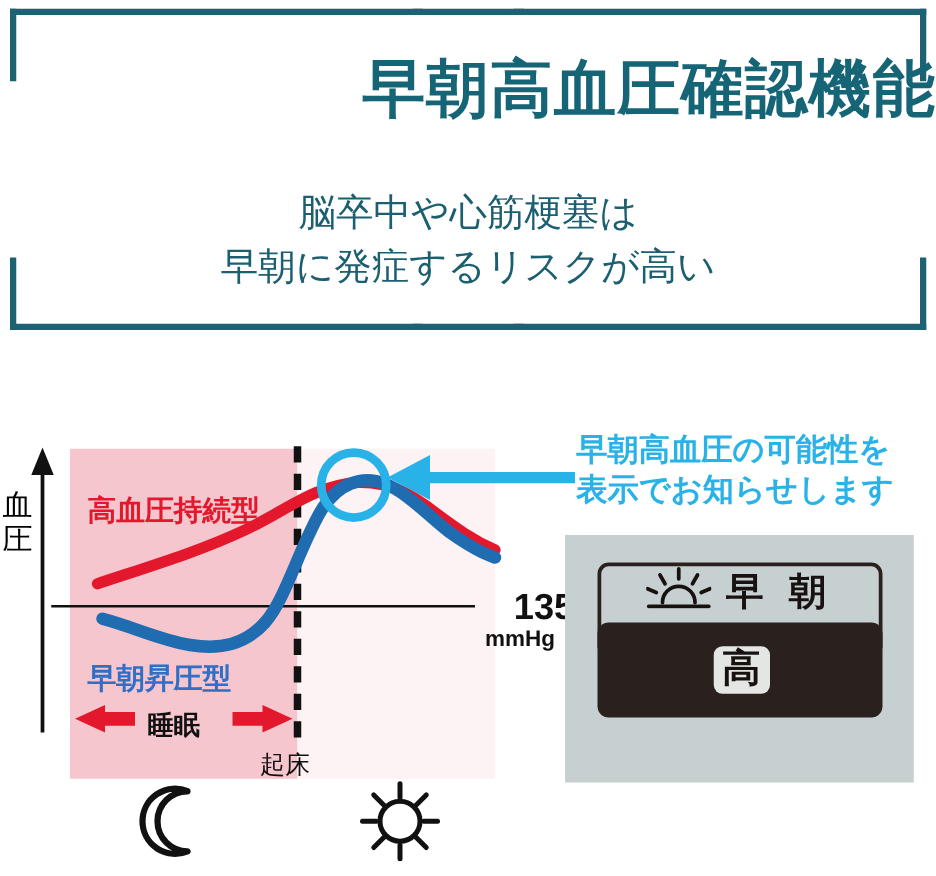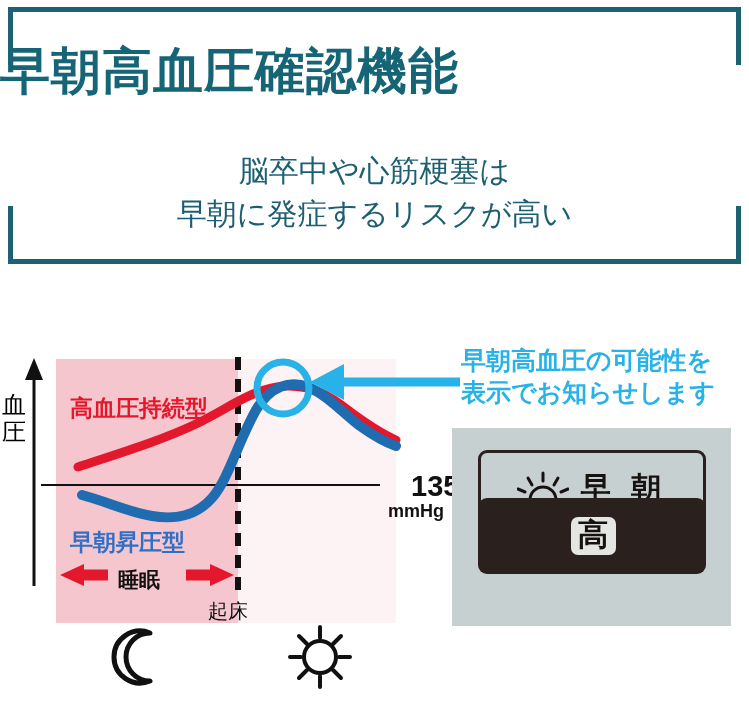--- a/index.html
+++ b/index.html
@@ -55,21 +55,21 @@
   }
   #bracket-bottom-fill {
     left: 330px; top: 259px; right: 330px; height: 5px;
     background: #1c6272; border: none;
   }
 
   
   #main-title {
     position: absolute;
     left: 0; right: 0; top: 44px;
-    text-align: left;
+    text-align: right;
     color: #166577;
     font-size: 50px;
     font-weight: bold;
     letter-spacing: 1px;
     line-height: 1.1;
     white-space: nowrap;
   }
   #subtitle {
     position: absolute;
     left: 0; right: 0; top: 150px;
@@ -173,21 +173,20 @@
     width: 228px; height: 152px;
   }
   #device-row-top {
     position: absolute;
     left: 0; top: 0;
     width: 228px; height: 76px;
     border: 3px solid #2a211f;
     border-radius: 9px;
     box-sizing: border-box;
     display: flex;
-    align-items: center;
     justify-content: center;
   }
   #device-row-bottom {
     position: absolute;
     left: 0; top: 48px;
     width: 228px; height: 76px;
     background: #2a211f;
     border-radius: 9px;
     box-sizing: border-box;
     display: flex;

